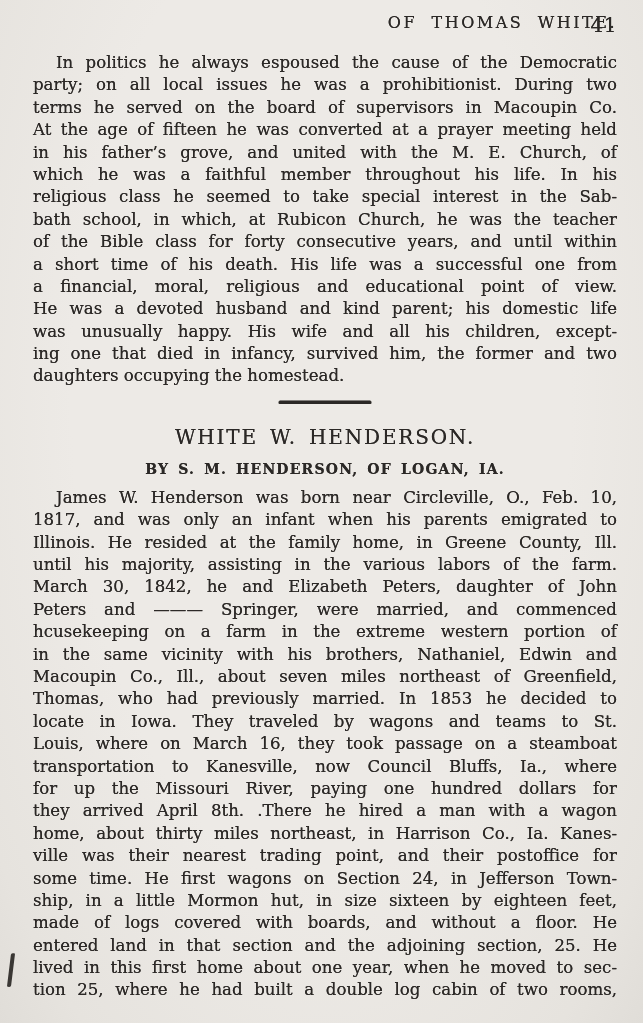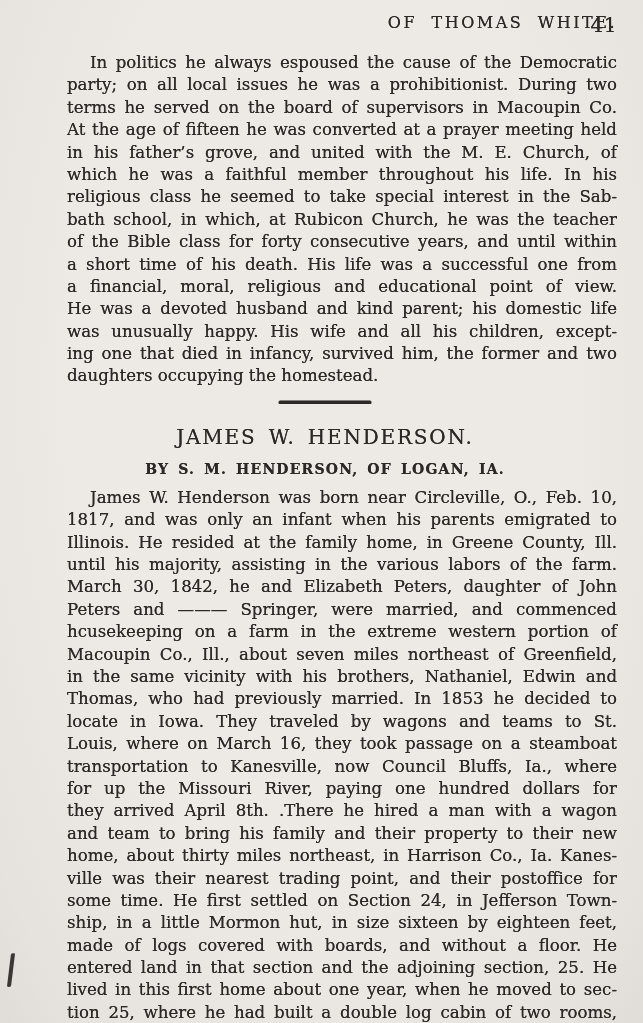--- a/index.html
+++ b/index.html
@@ -38,21 +38,21 @@
     letter-spacing: 0.5px;
   }
 
   
   .text-block {
     position: absolute;
     left: 33px;
     width: 584px;
     top: 52px;
   }
-  .para { display: block; margin-left: 34px; }
+  .para { display: block; }
   .line {
     display: block;
     height: 22.4px;
     line-height: 22.4px;
     font-size: 16.6px;
     text-align: justify;
     text-align-last: justify;
     white-space: nowrap;
     overflow: visible;
   }
@@ -128,44 +128,43 @@
         <div class="line">He was a devoted husband and kind parent; his domestic life</div>
         <div class="line">was unusually happy.  His wife and all his children, except-</div>
         <div class="line">ing one that died in infancy, survived him, the former and two</div>
         <div class="line endline">daughters occupying the homestead.</div>
       </div>
 
     <div class="divider-wrap">
       <div class="divider"></div>
     </div>
 
-    <h2 class="section-heading ink">JAMES W. HENDERSON.</h2>
+    <h2 class="section-heading ink">WHITE W. HENDERSON.</h2>
 
     <div class="section-byline ink">BY S. M. HENDERSON, OF LOGAN, IA.</div>
 
     <div class="para ink">
         <div class="line indent">James W. Henderson was born near Circleville, O., Feb. 10,</div>
         <div class="line">1817, and was only an infant when his parents emigrated to</div>
         <div class="line">Illinois.  He resided at the family home, in Greene County, Ill.</div>
         <div class="line">until his majority, assisting in the various labors of the farm.</div>
         <div class="line">March 30, 1842, he and Elizabeth Peters, daughter of John</div>
         <div class="line">Peters and ——— Springer, were married, and commenced</div>
         <div class="line">hcusekeeping on a farm in the extreme western portion of</div>
+        <div class="line">in the same vicinity with his brothers, Nathaniel, Edwin and</div>
         <div class="line">Macoupin Co., Ill., about seven miles northeast of Greenfield,</div>
-        <div class="line">in the same vicinity with his brothers, Nathaniel, Edwin and</div>
         <div class="line">Thomas, who had previously married.  In 1853 he decided to</div>
         <div class="line">locate in Iowa.  They traveled by wagons and teams to St.</div>
         <div class="line">Louis, where on March 16, they took passage on a steamboat</div>
         <div class="line">transportation to Kanesville, now Council Bluffs, Ia., where</div>
         <div class="line">for up the Missouri River, paying one hundred dollars for</div>
         <div class="line">they arrived April 8th.  .There he hired a man with a wagon</div>
-        <div class="line">and team to bring his family and their property to their new</div>
         <div class="line">home, about thirty miles northeast, in Harrison Co., Ia.  Kanes-</div>
         <div class="line">ville was their nearest trading point, and their postoffice for</div>
-        <div class="line">some time.  He first settled on Section 24, in Jefferson Town-</div>
+        <div class="line">some time.  He first wagons on Section 24, in Jefferson Town-</div>
         <div class="line">ship, in a little Mormon hut, in size sixteen by eighteen feet,</div>
         <div class="line">made of logs covered with boards, and without a floor.  He</div>
         <div class="line">entered land in that section and the adjoining section, 25.  He</div>
         <div class="line">lived in this first home about one year, when he moved to sec-</div>
         <div class="line">tion 25, where he had built a double log cabin of two rooms,</div>
       </div>
 
   </div>
 
   <div class="margin-mark"></div>

